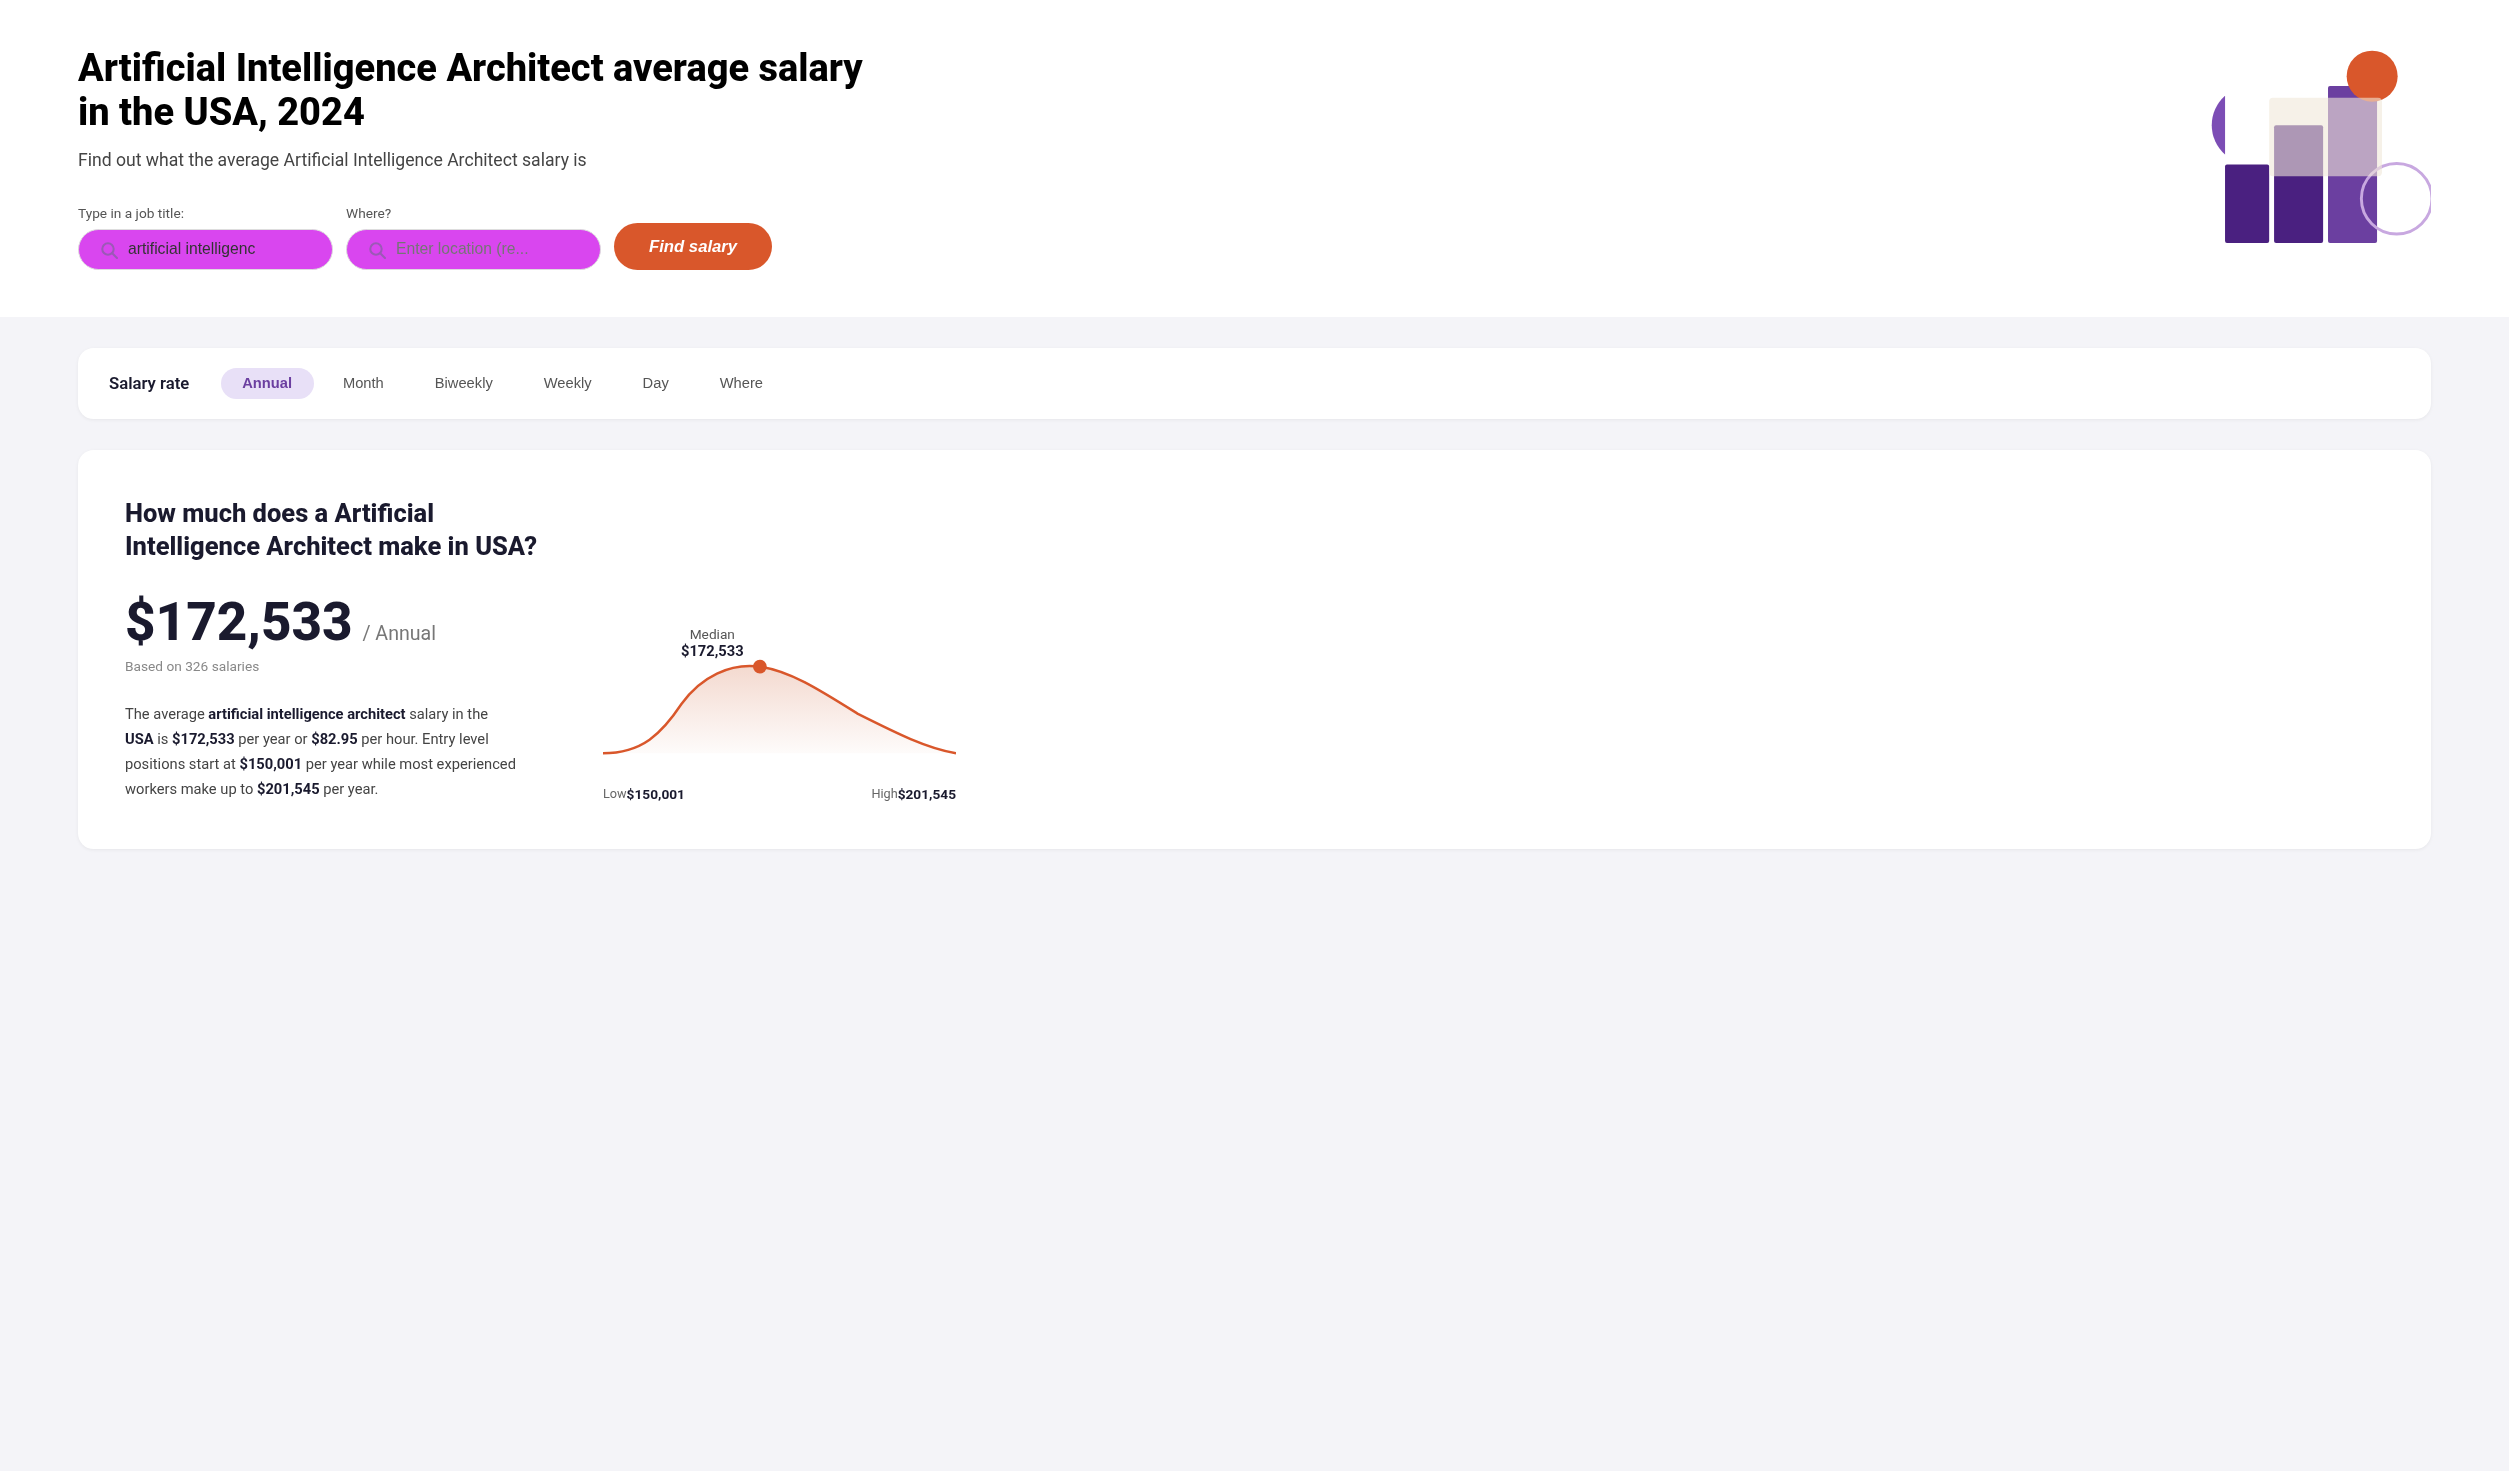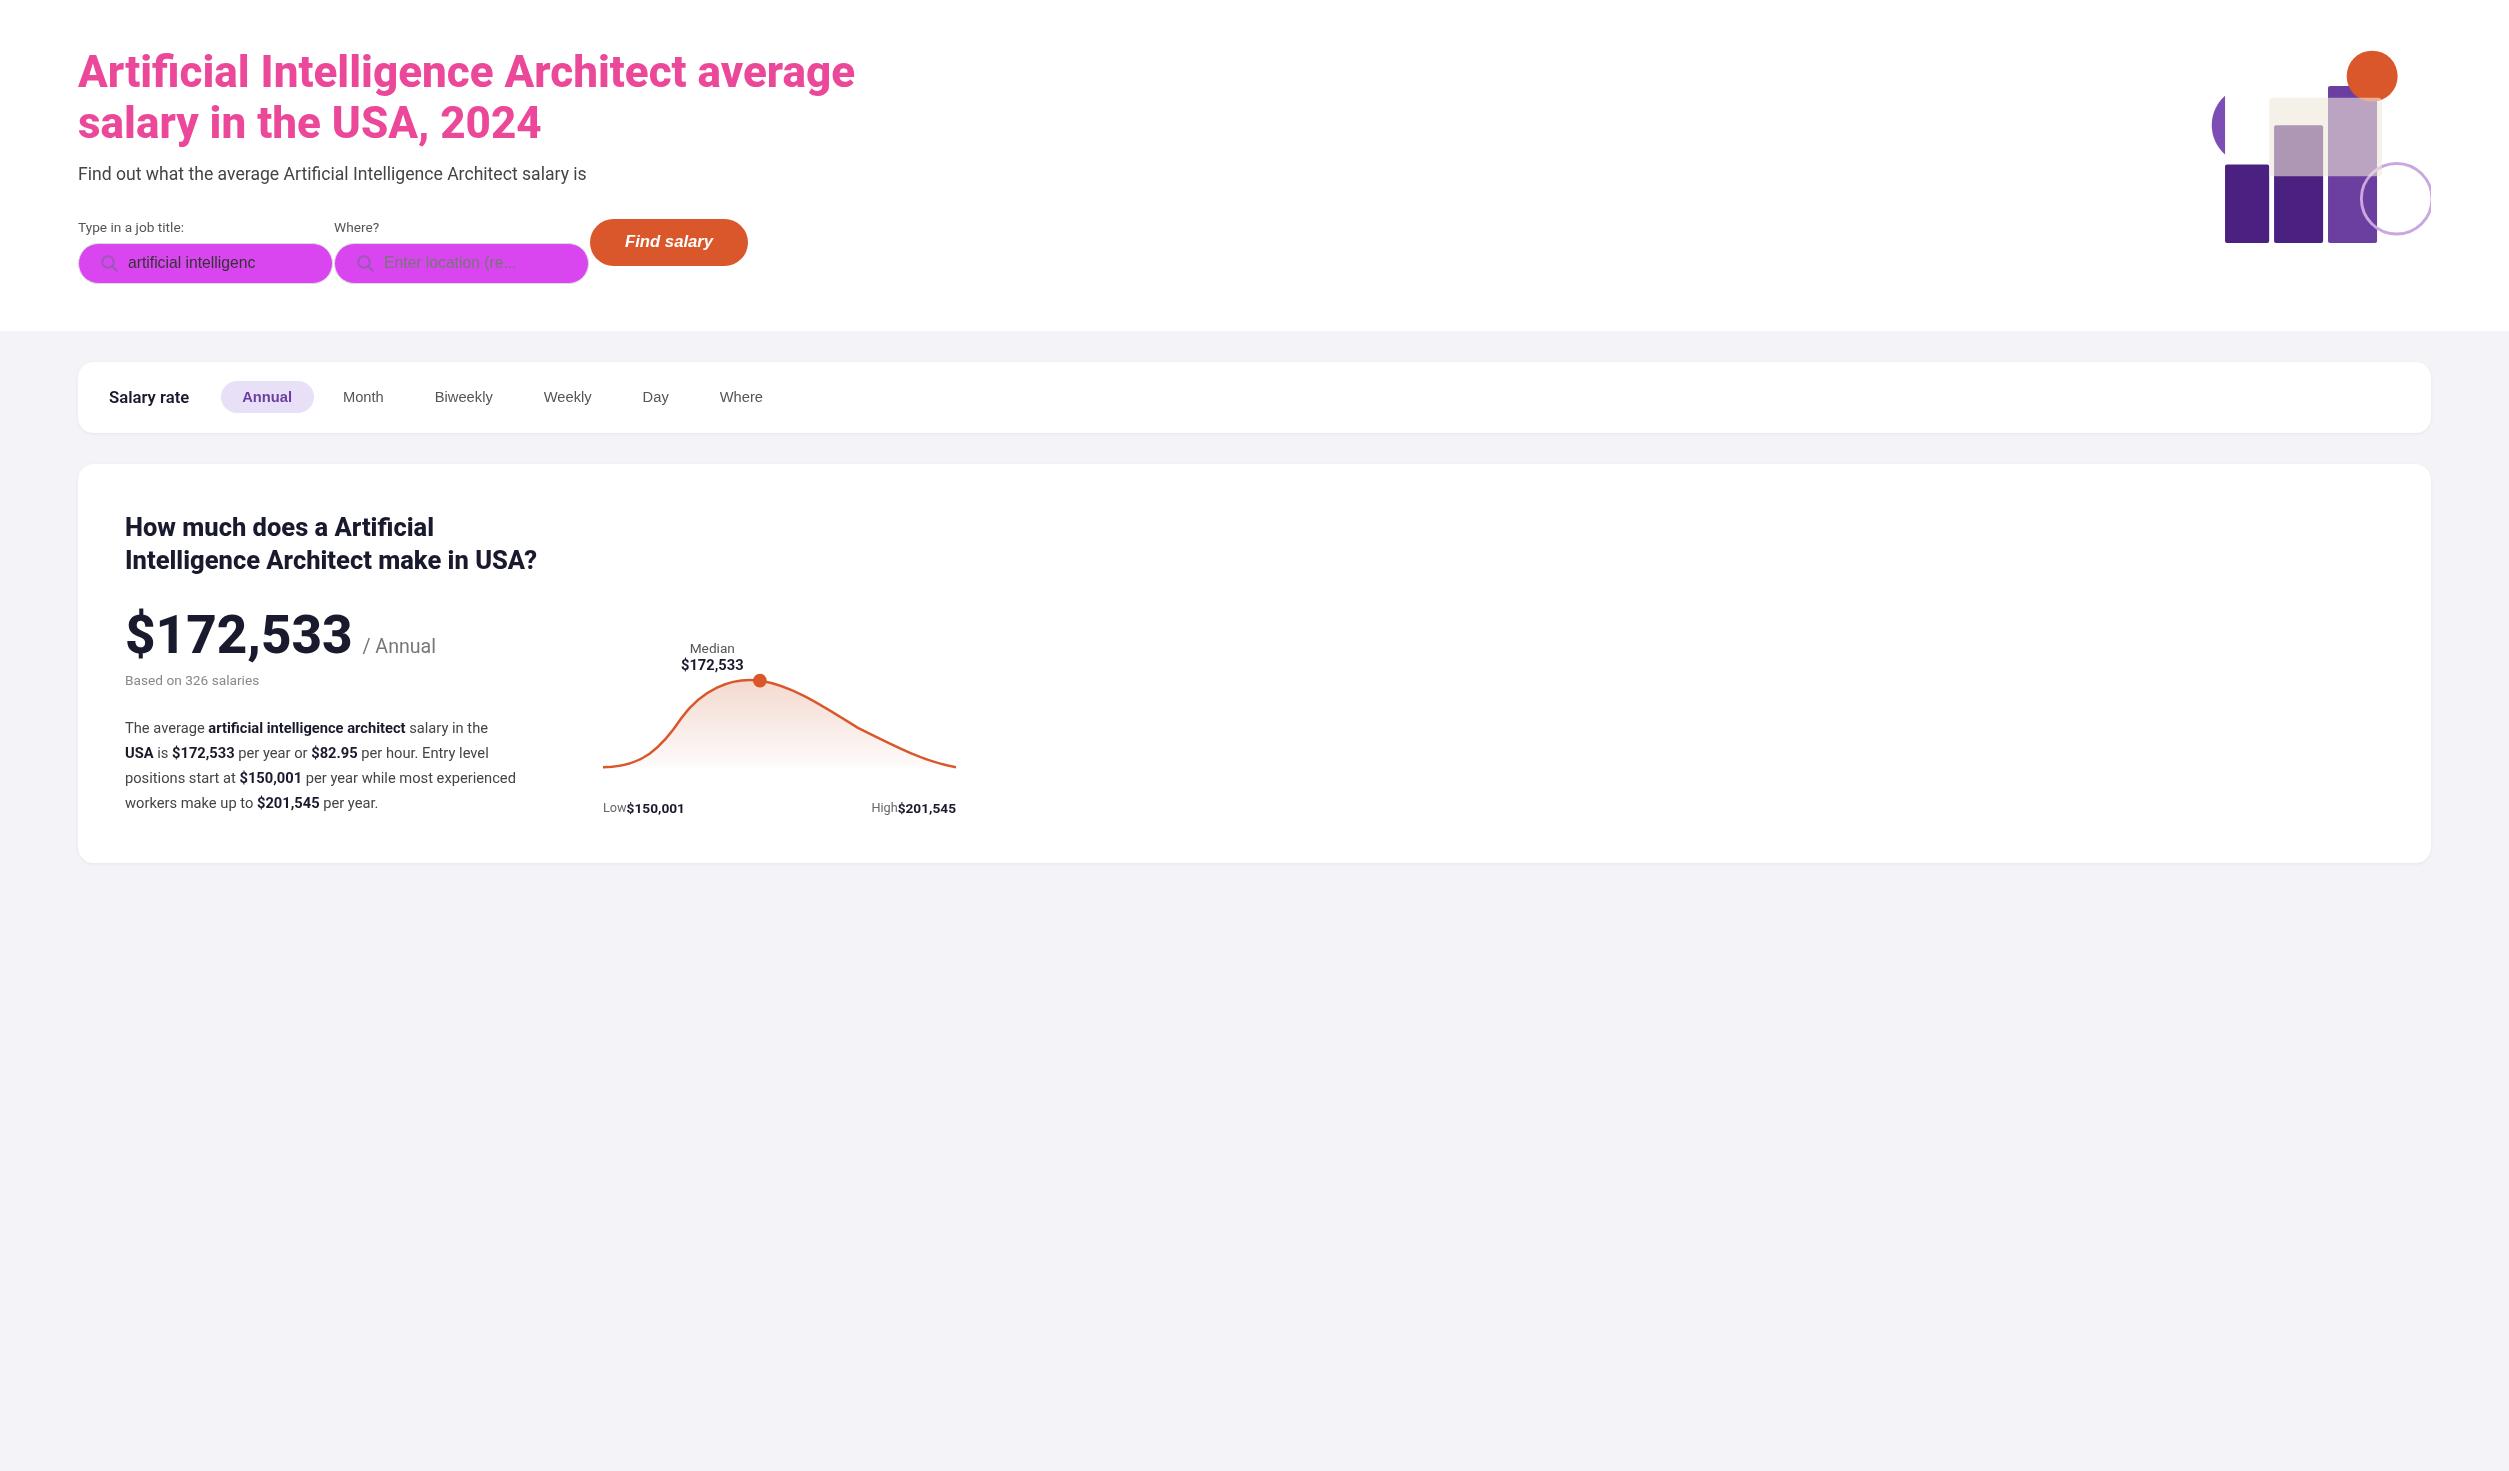--- a/index.html
+++ b/index.html
@@ -12,34 +12,35 @@
       background: #fff;
       padding: 47px 78px 47px 78px;
       display: flex;
       align-items: flex-start;
       justify-content: space-between;
     }
     .hero-content {
       max-width: 804px;
     }
     .hero-title {
-      font-size: 44px;
+      font-size: 38px;
       font-weight: 800;
-      color: #ec4899;
+      color: #000000;
       line-height: 1.15;
       margin-bottom: 15.7px;
     }
     .hero-subtitle {
       font-size: 17.6px;
       color: #444;
       margin-bottom: 35px;
     }
     .search-row {
       display: flex;
-      gap: 1px;
+      align-items: flex-end;
+      gap: 13px;
     }
     .search-group {
       display: flex;
       flex-direction: column;
       gap: 7.8px;
     }
     .search-label {
       font-size: 13.7px;
       color: #555;
     }

